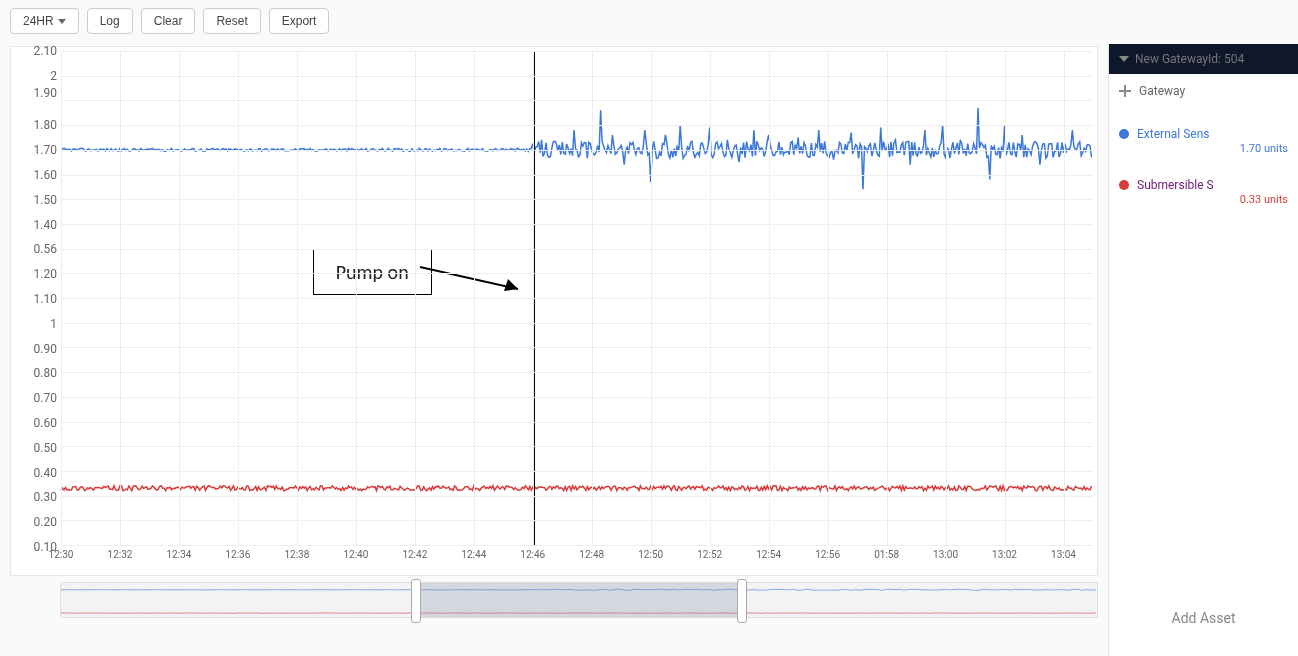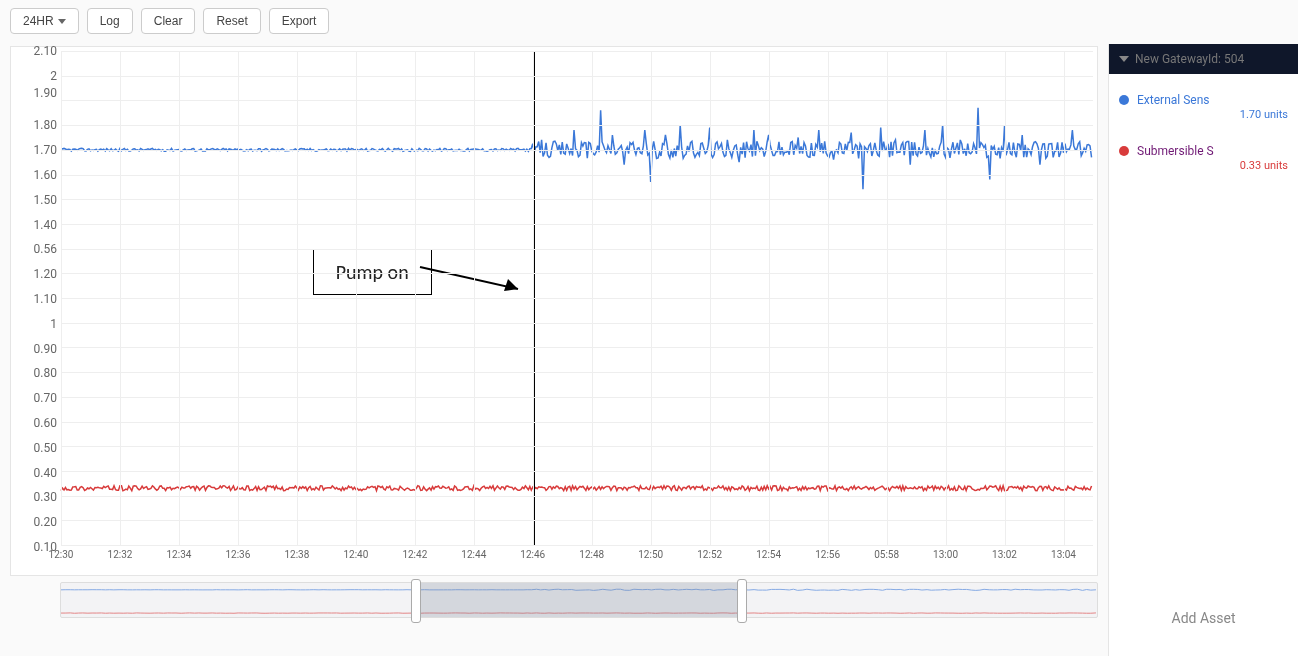--- a/index.html
+++ b/index.html
@@ -323,21 +323,21 @@
           <div class="x-tick" style="left: 22.8571%;">12:38</div>
           <div class="x-tick" style="left: 28.5714%;">12:40</div>
           <div class="x-tick" style="left: 34.2857%;">12:42</div>
           <div class="x-tick" style="left: 40%;">12:44</div>
           <div class="x-tick" style="left: 45.7143%;">12:46</div>
           <div class="x-tick" style="left: 51.4286%;">12:48</div>
           <div class="x-tick" style="left: 57.1429%;">12:50</div>
           <div class="x-tick" style="left: 62.8571%;">12:52</div>
           <div class="x-tick" style="left: 68.5714%;">12:54</div>
           <div class="x-tick" style="left: 74.2857%;">12:56</div>
-          <div class="x-tick" style="left: 80%;">05:58</div>
+          <div class="x-tick" style="left: 80%;">01:58</div>
           <div class="x-tick" style="left: 85.7143%;">13:00</div>
           <div class="x-tick" style="left: 91.4286%;">13:02</div>
           <div class="x-tick" style="left: 97.1429%;">13:04</div>
         </div>
     </div>
 
     <div class="overview">
       <svg preserveAspectRatio="none" viewBox="0 0 1000 100">
           <path d="M0 20.1 L4 19.8 L9 19.8 L13 20.1 L17 19.9 L21 19.9 L26 19.9 L30 19.7 L34 19.8 L39 19.8 L43 20.2 L47 19.8 L51 20.2 L56 19.8 L60 19.8 L64 20.1 L69 20.2 L73 20.0 L77 20.1 L81 19.9 L86 20.2 L90 19.8 L94 19.8 L99 20.2 L103 20.1 L107 20.2 L111 20.2 L116 20.2 L120 19.9 L124 20.2 L129 20.0 L133 20.2 L137 20.3 L141 20.2 L146 20.3 L150 19.7 L154 20.1 L159 20.0 L163 20.1 L167 20.0 L171 20.3 L176 19.9 L180 19.7 L184 20.2 L189 20.1 L193 20.1 L197 20.2 L201 19.9 L206 19.8 L210 19.9 L214 20.2 L219 19.7 L223 19.8 L227 20.1 L231 20.2 L236 20.2 L240 20.0 L244 19.7 L249 20.2 L253 19.7 L257 20.0 L261 20.2 L266 20.1 L270 20.1 L274 19.9 L279 19.7 L283 19.7 L287 19.7 L291 20.1 L296 19.9 L300 20.0 L304 19.9 L309 20.3 L313 19.8 L317 20.0 L321 20.1 L326 20.2 L330 20.1 L334 19.7 L339 20.2 L343 20.1 L347 20.1 L351 19.7 L356 20.2 L360 20.2 L364 20.2 L369 20.2 L373 20.1 L377 20.2 L381 19.8 L386 19.8 L390 20.1 L394 20.0 L399 19.9 L403 20.2 L407 20.0 L411 20.1 L416 19.7 L420 20.1 L424 20.1 L429 20.2 L433 20.1 L437 20.2 L441 20.1 L446 20.2 L450 19.7 L454 19.9 L459 18.4 L463 20.3 L467 19.0 L471 20.8 L476 18.9 L480 18.3 L484 19.9 L489 19.6 L493 19.3 L497 21.4 L501 21.0 L506 20.5 L510 20.2 L514 21.7 L519 20.4 L523 18.5 L527 20.1 L531 21.1 L536 18.3 L540 18.3 L544 21.2 L549 21.5 L553 18.4 L557 19.1 L561 19.8 L566 18.9 L570 20.4 L574 18.7 L579 18.3 L583 20.2 L587 20.3 L591 18.7 L596 20.5 L600 19.5 L604 18.6 L609 19.8 L613 18.4 L617 20.1 L621 20.2 L626 19.1 L630 21.7 L634 20.2 L639 20.1 L643 18.5 L647 18.4 L651 19.9 L656 19.4 L660 20.2 L664 20.6 L669 19.5 L673 20.9 L677 20.8 L681 21.0 L686 18.8 L690 18.9 L694 18.7 L699 19.5 L703 20.5 L707 18.3 L711 21.6 L716 20.6 L720 18.3 L724 20.1 L729 21.4 L733 20.8 L737 20.6 L741 21.3 L746 20.7 L750 21.5 L754 18.8 L759 20.1 L763 21.5 L767 19.6 L771 21.1 L776 19.1 L780 18.6 L784 18.7 L789 19.8 L793 21.4 L797 18.5 L801 18.6 L806 19.6 L810 18.9 L814 21.2 L819 18.7 L823 18.6 L827 19.0 L831 20.7 L836 19.6 L840 21.1 L844 20.6 L849 20.3 L853 19.0 L857 20.6 L861 19.4 L866 18.3 L870 19.1 L874 18.9 L879 20.9 L883 21.7 L887 20.9 L891 18.6 L896 19.9 L900 20.3 L904 20.2 L909 19.3 L913 19.3 L917 20.9 L921 18.4 L926 19.8 L930 19.2 L934 19.3 L939 20.4 L943 20.5 L947 20.5 L951 19.7 L956 20.1 L960 20.5 L964 19.6 L969 19.8 L973 21.4 L977 18.8 L981 18.3 L986 21.7 L990 19.3 L994 21.0 L999 20.0" fill="none" stroke="#3b78d8" stroke-width="1" vector-effect="non-scaling-stroke" opacity=".6"></path>
           <path d="M0 88.4 L4 88.4 L9 88.0 L13 89.0 L17 88.4 L21 88.1 L26 88.7 L30 88.3 L34 88.4 L39 88.1 L43 88.9 L47 88.4 L51 88.8 L56 88.5 L60 88.8 L64 88.4 L69 88.9 L73 88.0 L77 88.4 L81 88.6 L86 88.8 L90 88.4 L94 88.2 L99 88.7 L103 88.1 L107 88.3 L111 88.2 L116 88.9 L120 88.4 L124 88.0 L129 88.6 L133 88.1 L137 88.6 L141 88.6 L146 88.1 L150 88.7 L154 88.5 L159 88.9 L163 88.7 L167 89.0 L171 88.1 L176 88.3 L180 88.5 L184 88.2 L189 88.1 L193 88.8 L197 89.0 L201 88.7 L206 88.4 L210 88.8 L214 88.6 L219 88.8 L223 88.4 L227 88.4 L231 88.7 L236 88.3 L240 88.7 L244 88.6 L249 88.1 L253 88.1 L257 88.1 L261 88.3 L266 88.1 L270 88.8 L274 88.6 L279 88.5 L283 88.3 L287 88.6 L291 88.6 L296 88.1 L300 88.8 L304 88.2 L309 88.9 L313 88.8 L317 88.7 L321 88.3 L326 88.1 L330 88.9 L334 88.7 L339 88.5 L343 88.2 L347 88.9 L351 88.4 L356 88.3 L360 88.3 L364 88.5 L369 88.7 L373 88.6 L377 88.2 L381 88.0 L386 88.3 L390 88.3 L394 88.9 L399 88.1 L403 88.3 L407 88.8 L411 88.4 L416 88.7 L420 88.4 L424 88.0 L429 88.2 L433 88.2 L437 88.4 L441 88.4 L446 88.9 L450 88.1 L454 88.8 L459 88.0 L463 88.7 L467 88.9 L471 88.1 L476 88.9 L480 88.5 L484 88.8 L489 88.2 L493 88.1 L497 88.6 L501 88.2 L506 88.2 L510 88.2 L514 88.5 L519 88.4 L523 88.2 L527 88.7 L531 88.4 L536 88.0 L540 88.3 L544 88.7 L549 88.4 L553 88.9 L557 88.8 L561 88.9 L566 88.1 L570 88.5 L574 89.0 L579 88.5 L583 88.2 L587 88.3 L591 88.8 L596 88.5 L600 88.5 L604 88.3 L609 88.1 L613 88.2 L617 88.9 L621 88.5 L626 88.8 L630 88.9 L634 88.2 L639 88.0 L643 88.1 L647 89.0 L651 88.4 L656 88.9 L660 88.3 L664 88.5 L669 88.1 L673 88.7 L677 89.0 L681 88.1 L686 88.9 L690 88.4 L694 88.5 L699 88.3 L703 88.3 L707 88.0 L711 88.7 L716 88.2 L720 88.1 L724 88.5 L729 88.9 L733 88.4 L737 88.4 L741 88.8 L746 88.5 L750 89.0 L754 88.5 L759 88.9 L763 88.7 L767 88.7 L771 88.3 L776 88.3 L780 88.8 L784 88.2 L789 88.3 L793 88.6 L797 88.2 L801 88.2 L806 88.5 L810 89.0 L814 88.7 L819 88.1 L823 89.0 L827 88.3 L831 88.1 L836 88.8 L840 88.7 L844 88.0 L849 88.2 L853 88.4 L857 88.5 L861 88.5 L866 88.9 L870 89.0 L874 88.5 L879 89.0 L883 88.1 L887 88.6 L891 88.0 L896 88.6 L900 88.5 L904 88.8 L909 88.8 L913 88.8 L917 88.7 L921 88.5 L926 88.1 L930 88.5 L934 88.2 L939 88.9 L943 88.7 L947 88.4 L951 88.8 L956 88.8 L960 88.9 L964 88.3 L969 88.5 L973 88.1 L977 88.2 L981 88.3 L986 88.6 L990 88.9 L994 88.9 L999 88.0" fill="none" stroke="#d83b3b" stroke-width="1" vector-effect="non-scaling-stroke" opacity=".6"></path>
@@ -346,20 +346,24 @@
       <div class="handle" style="left: calc(34.2857% - 5px);"></div>
       <div class="handle" style="left: calc(65.7143% - 5px);"></div>
     </div>
   </div>
 
   <div class="side-pane">
     <div class="gw-header">
       <span class="tri"></span>
       <span>New GatewayId: 504</span>
     </div>
+    <div class="gw-add">
+      <span class="plus"></span>
+      <span>Gateway</span>
+    </div>
     <div class="legend">
         <div class="legend-row">
           <span class="swatch" style="background:#3b78d8"></span>
           <span class="legend-label" style="color:#3b78d8">External Sens</span>
           <span class="legend-value" style="color:#3b78d8">1.70 units</span>
         </div>
         <div class="legend-row">
           <span class="swatch" style="background:#d83b3b"></span>
           <span class="legend-label" style="color:#701a75">Submersible S</span>
           <span class="legend-value" style="color:#d83b3b">0.33 units</span>

